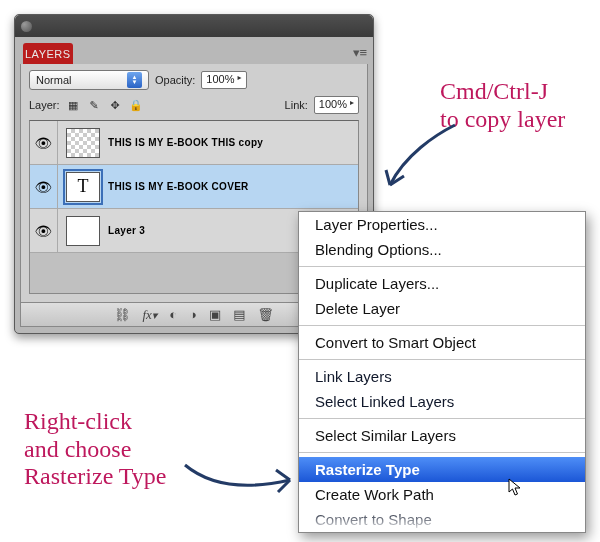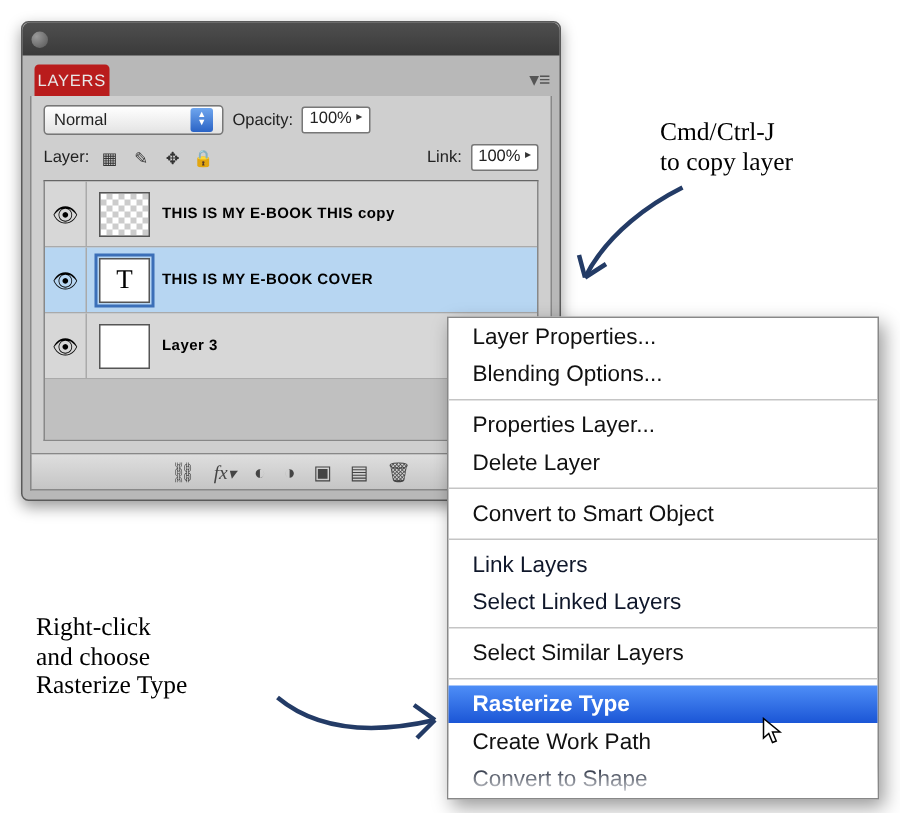--- a/index.html
+++ b/index.html
@@ -35,21 +35,21 @@
 
   
   .ctx{position:absolute;left:298px;top:211px;width:288px;background:#fff;border:1px solid #888;box-shadow:3px 5px 12px rgba(0,0,0,.4);font-size:15px;}
   .ctx-item{padding:4px 16px;color:#111;font-family:"Lucida Grande",Arial,sans-serif;}
   .ctx-item.dis{color:#0f172a;}
   .ctx-item.hl{background:linear-gradient(#4e8ef7,#1b56d6);color:#fff;font-weight:bold;}
   .ctx-sep{height:1px;background:#c5c5c5;margin:4px 0;}
   .fade-bottom{position:absolute;left:0;right:0;bottom:0;height:22px;background:linear-gradient(rgba(255,255,255,0),#fff);}
 
   
-  .anno{position:absolute;font-family:"Comic Sans MS","Bradley Hand","Segoe Script",cursive;color:#000000;font-size:17px;line-height:1.15;}
+  .anno{position:absolute;font-family:"Comic Sans MS","Bradley Hand","Segoe Script",cursive;color:#be185d;font-size:24px;line-height:1.15;}
 
   .cursor{position:absolute;left:508px;top:478px;width:16px;height:20px;}
 </style>
 </head>
 <body>
 
 <div class="palette">
   <div class="titlebar">
     <div class="tb-dot"></div>
   </div>
@@ -111,21 +111,21 @@
     <span>▣</span>
     <span>▤</span>
     <span>🗑</span>
   </div>
 </div>
 
 <div class="ctx">
   <div class="ctx-item">Layer Properties...</div>
   <div class="ctx-item">Blending Options...</div>
   <div class="ctx-sep"></div>
-  <div class="ctx-item">Properties Layer...</div>
+  <div class="ctx-item">Duplicate Layers...</div>
   <div class="ctx-item">Delete Layer</div>
   <div class="ctx-sep"></div>
   <div class="ctx-item">Convert to Smart Object</div>
   <div class="ctx-sep"></div>
   <div class="ctx-item dis">Link Layers</div>
   <div class="ctx-item dis">Select Linked Layers</div>
   <div class="ctx-sep"></div>
   <div class="ctx-item">Select Similar Layers</div>
   <div class="ctx-sep"></div>
   <div class="ctx-item hl">Rasterize Type</div>

